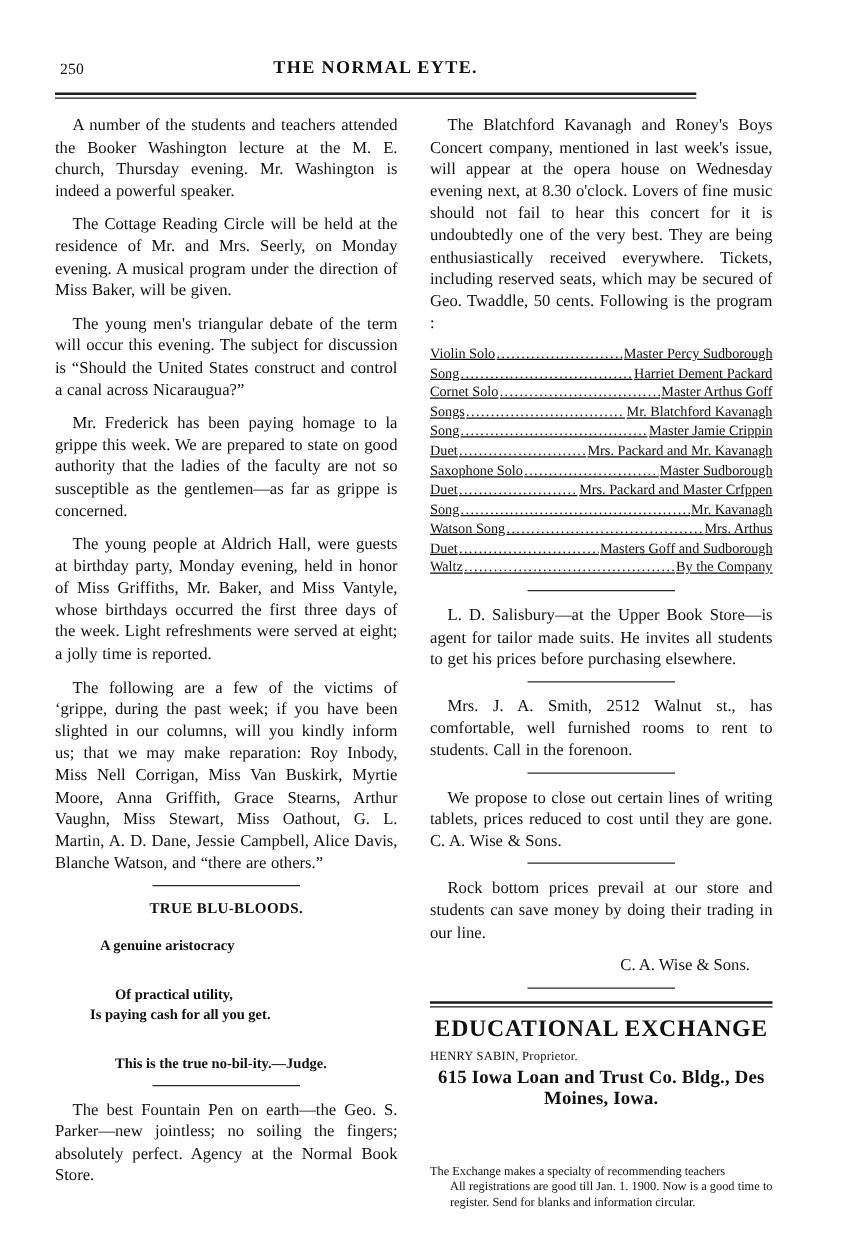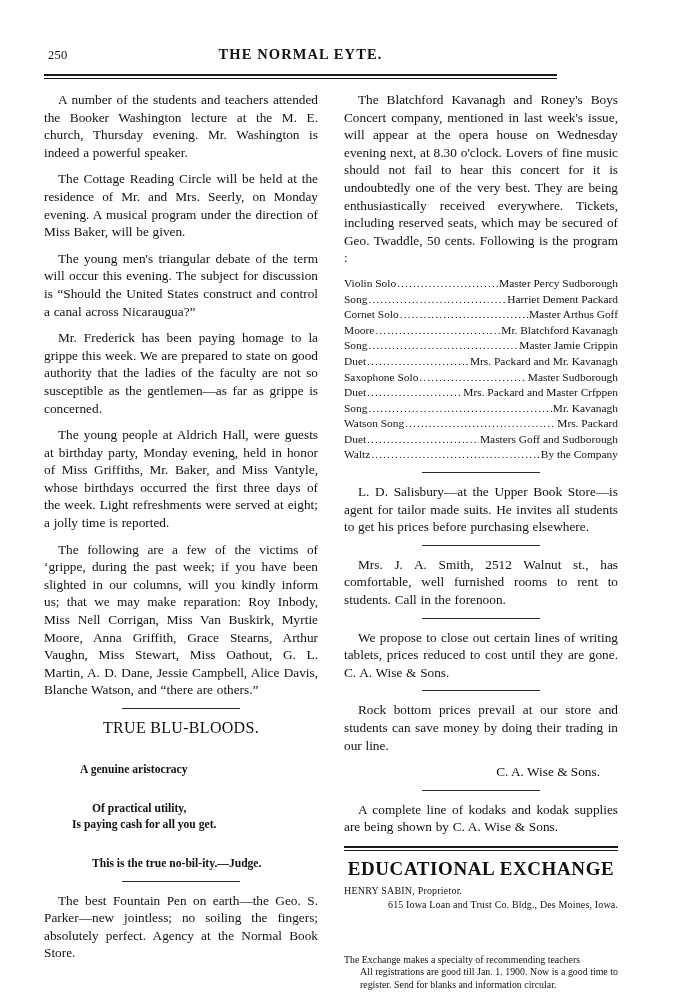--- a/index.html
+++ b/index.html
@@ -68,44 +68,45 @@
   
   .divider {
     width: 118px;
     height: 0;
     border-top: 1px solid #2a2a2a;
     margin: 9px auto 10px auto;
   }
   
   .poem-title {
     text-align: center;
-    font-weight: normal;
-    font-size: 16px;
+    font-weight: bold;
+    font-size: 12px;
     letter-spacing: 0.3px;
-    margin-bottom: 25px;
+    margin-bottom: 15px;
   }
   .poem {
     font-size: 11.6px;
     line-height: 15.4px;
     margin: 0 0 2px 0;
     padding-left: 22px;
     font-weight: bold;
   }
   .poem .l {
     display: block;
     white-space: nowrap;
   }
   .poem .i1 { padding-left: 14px; }
   .poem .i2 { padding-left: 6px; }
   .poem .i3 { padding-left: 26px; margin-top: 24px; }
   
   .program {
     margin: 2px 0 0 0;
     font-size: 11.4px;
     line-height: 15.6px;
+    text-decoration: underline;
   }
   .prog-row {
     display: flex;
     align-items: baseline;
     width: 100%;
     white-space: nowrap;
   }
   .prog-item { flex: 0 0 auto; }
   .prog-leader {
     flex: 1 1 auto;
@@ -143,24 +144,25 @@
     letter-spacing: 0.6px;
     margin-bottom: 5px;
   }
   .ad-prop {
     font-weight: normal;
     font-size: 10px;
     letter-spacing: 0.2px;
     margin-bottom: 3px;
   }
   .ad-addr {
-    text-align: right;
-    font-size: 10px;
+    text-align: center;
+    font-size: 15px;
     letter-spacing: 0.15px;
     margin-bottom: 9px;
+    font-weight: bold;
   }
   .ad-body {
     font-size: 9.9px;
     line-height: 12.4px;
     text-align: left;
   }
   .ad-body .first { display: block; margin-top: 44px; }
   .ad-body .rest {
     display: block;
     padding-left: 16px;
@@ -219,21 +221,21 @@
           <span class="prog-item">Song</span>
           <span class="prog-leader"></span>
           <span class="prog-perf">Harriet Dement Packard</span>
         </div>
         <div class="prog-row">
           <span class="prog-item">Cornet Solo</span>
           <span class="prog-leader"></span>
           <span class="prog-perf">Master Arthus Goff</span>
         </div>
         <div class="prog-row">
-          <span class="prog-item">Moore</span>
+          <span class="prog-item">Songs</span>
           <span class="prog-leader"></span>
           <span class="prog-perf">Mr. Blatchford Kavanagh</span>
         </div>
         <div class="prog-row">
           <span class="prog-item">Song</span>
           <span class="prog-leader"></span>
           <span class="prog-perf">Master Jamie Crippin</span>
         </div>
         <div class="prog-row">
           <span class="prog-item">Duet</span>
@@ -251,21 +253,21 @@
           <span class="prog-perf">Mrs. Packard and Master Crfppen</span>
         </div>
         <div class="prog-row">
           <span class="prog-item">Song</span>
           <span class="prog-leader"></span>
           <span class="prog-perf">Mr. Kavanagh</span>
         </div>
         <div class="prog-row">
           <span class="prog-item">Watson Song</span>
           <span class="prog-leader"></span>
-          <span class="prog-perf">Mrs. Packard</span>
+          <span class="prog-perf">Mrs. Arthus</span>
         </div>
         <div class="prog-row">
           <span class="prog-item">Duet</span>
           <span class="prog-leader"></span>
           <span class="prog-perf">Masters Goff and Sudborough</span>
         </div>
         <div class="prog-row">
           <span class="prog-item">Waltz</span>
           <span class="prog-leader"></span>
           <span class="prog-perf">By the Company</span>
@@ -284,21 +286,20 @@
 
       <p class="body">We propose to close out  certain  lines  of writing tablets, prices reduced  to  cost  until they are gone.   C. A. Wise &amp; Sons.</p>
 
       <div class="divider"></div>
 
       <p class="body">Rock bottom prices prevail at  our  store and  students  can  save  money   by   doing their trading in our line.</p>
       <div class="signature">C. A. Wise &amp; Sons.</div>
 
       <div class="divider"></div>
 
-      <p class="body last">A complete line of  kodaks  and  kodak supplies are being shown  by  C. A.  Wise  &amp; Sons.</p>
 
       <div class="adbox">
         <div class="ad-rule-top"></div>
         <div class="ad-title">EDUCATIONAL EXCHANGE</div>
         <div class="ad-prop">HENRY SABIN, Proprietor.</div>
         <div class="ad-addr">615 Iowa Loan and Trust Co. Bldg.,  Des Moines, Iowa.</div>
         <div class="ad-body">
           <span class="first">The Exchange makes a specialty of recommending teachers</span>
           <span class="rest">All registrations are good till Jan. 1. 1900.   Now is  a  good time to register.   Send for  blanks  and  information circular.</span>
         </div>

